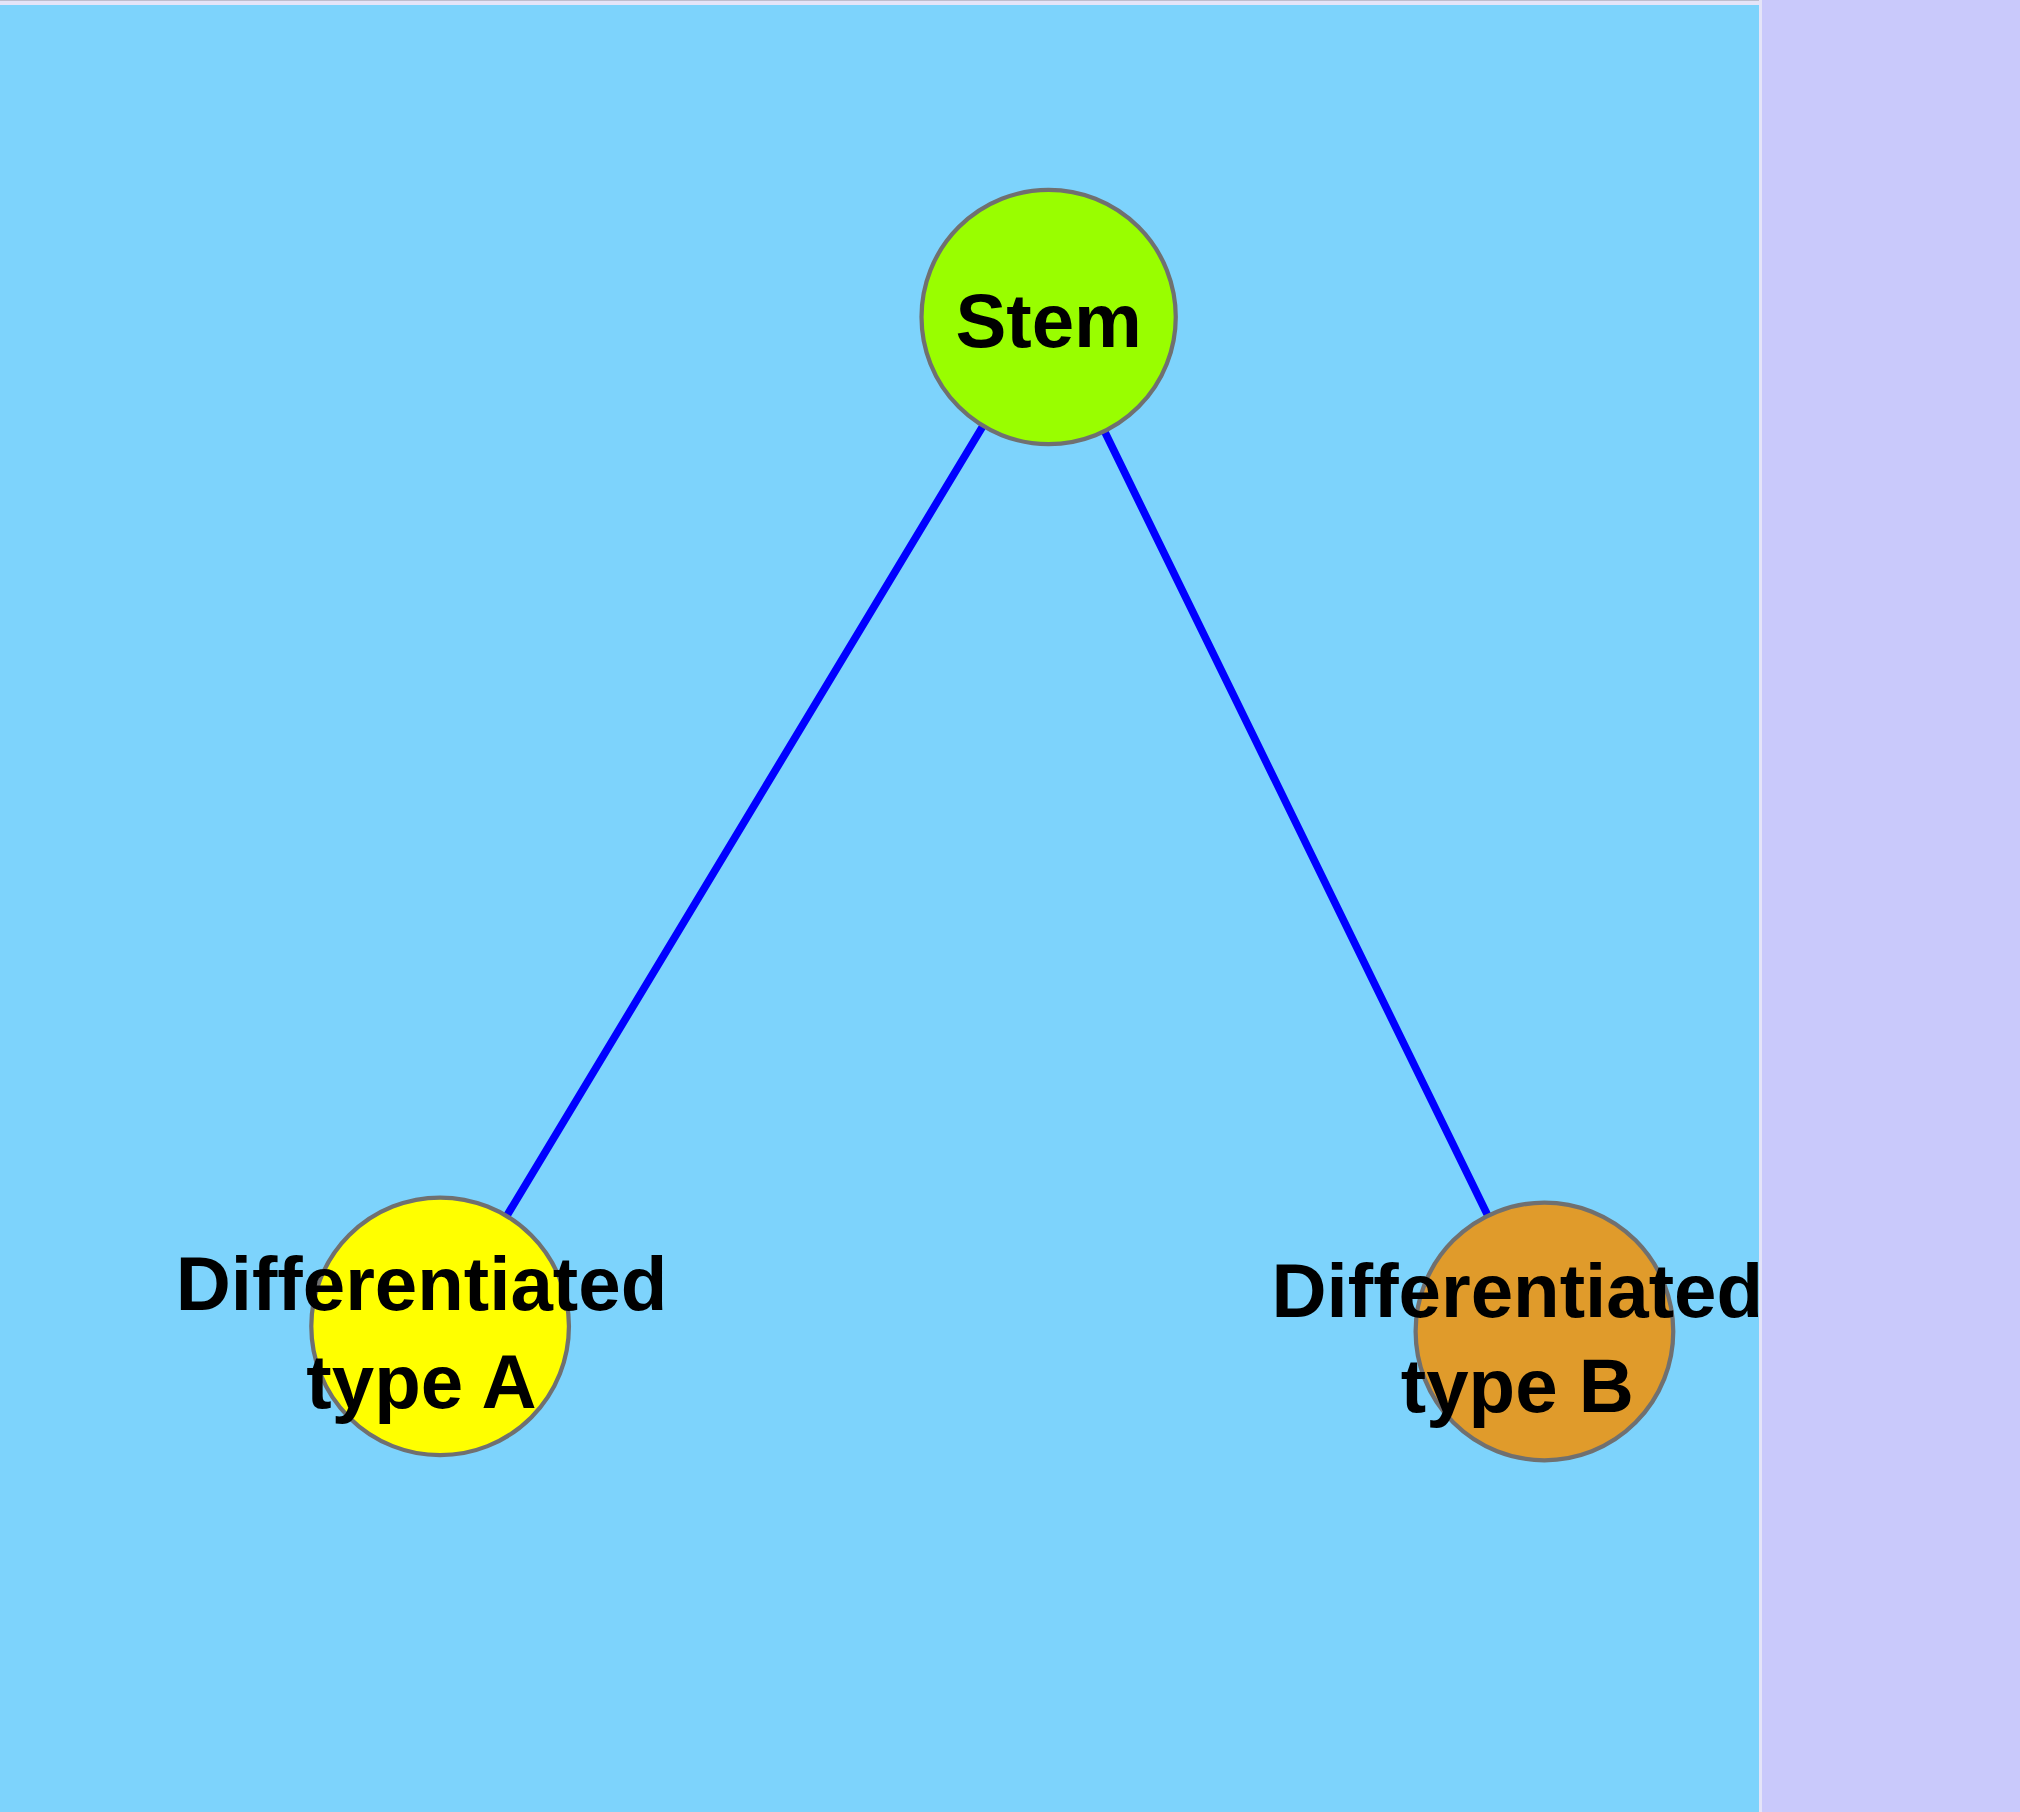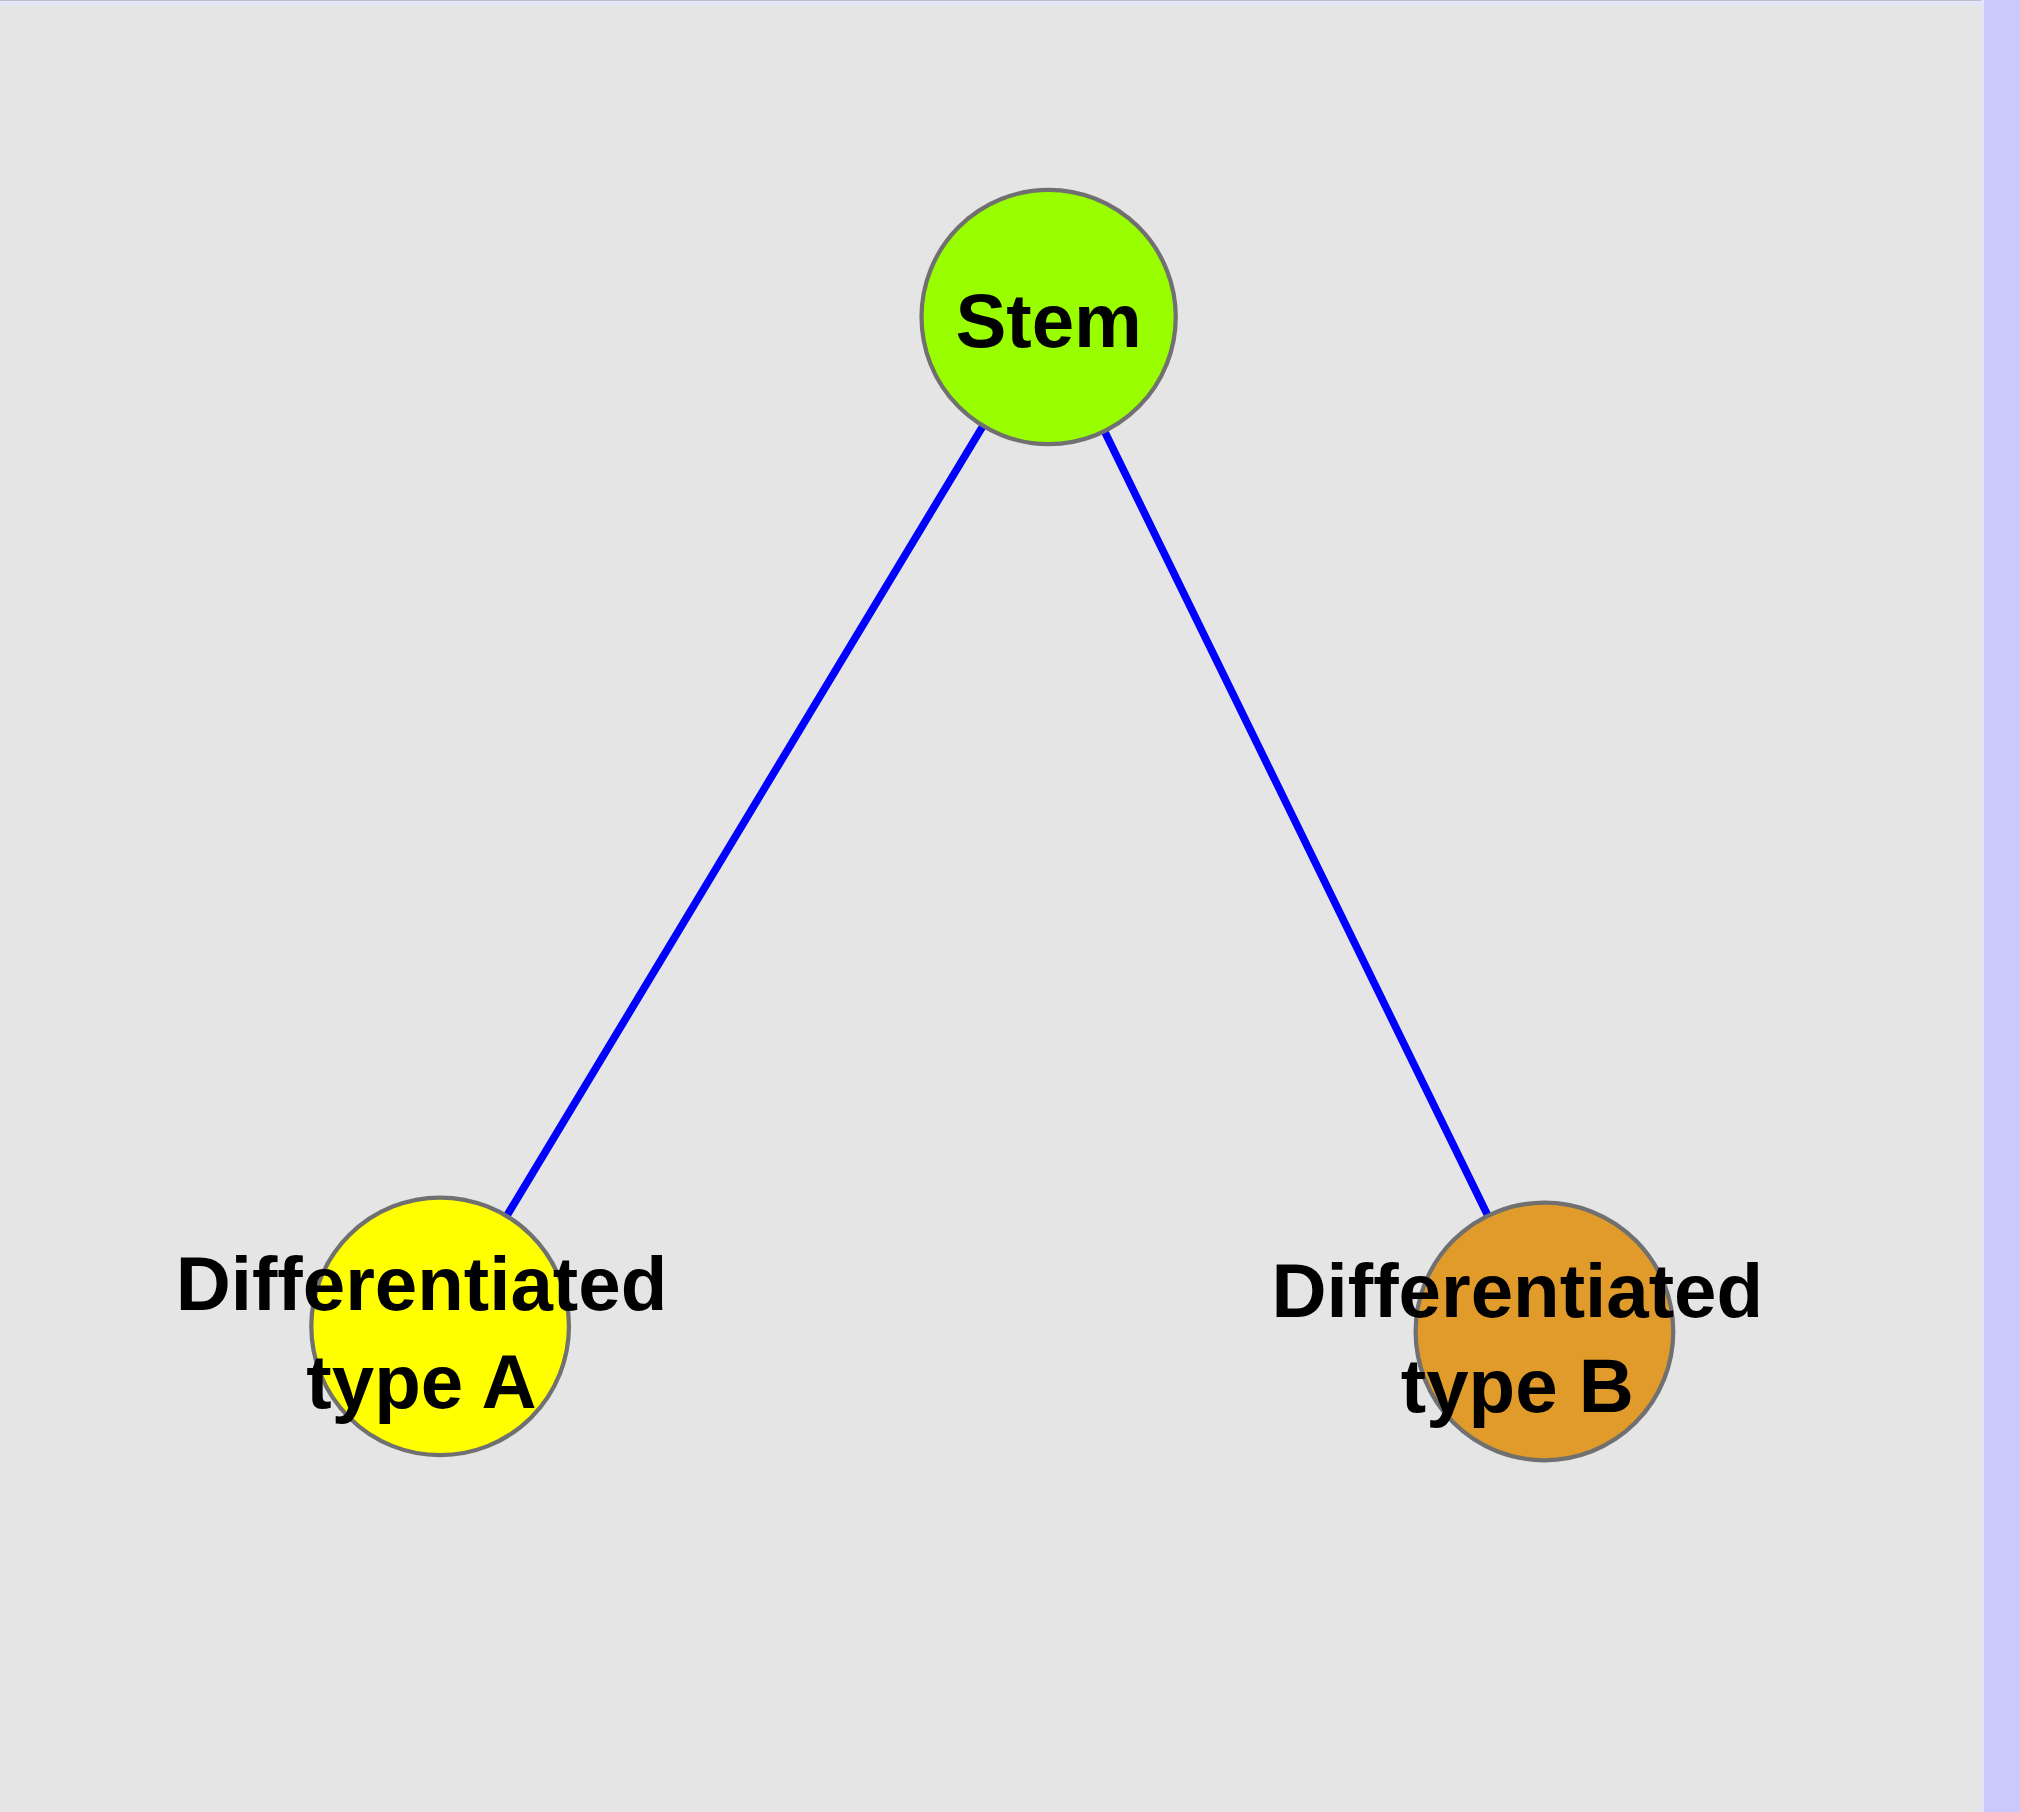--- a/index.html
+++ b/index.html
@@ -6,23 +6,23 @@
     margin: 0;
     padding: 0;
     width: 2021px;
     height: 1812px;
     background: #C9C9FB;
     font-family: "Liberation Sans", sans-serif;
     overflow: hidden;
   }
   .canvas {
     position: relative;
-    width: 1984px;
+    width: 1762px;
     height: 1812px;
-    background: #e5e5e5;
+    background: #7dd3fc;
   }
   .frame-top {
     position: absolute;
     top: 0; left: 0;
     width: 100%; height: 5.1px;
     background: #E4E4F8;
     border-top: 1.7px solid #BDBDCE;
     box-sizing: border-box;
   }
   .frame-right {

